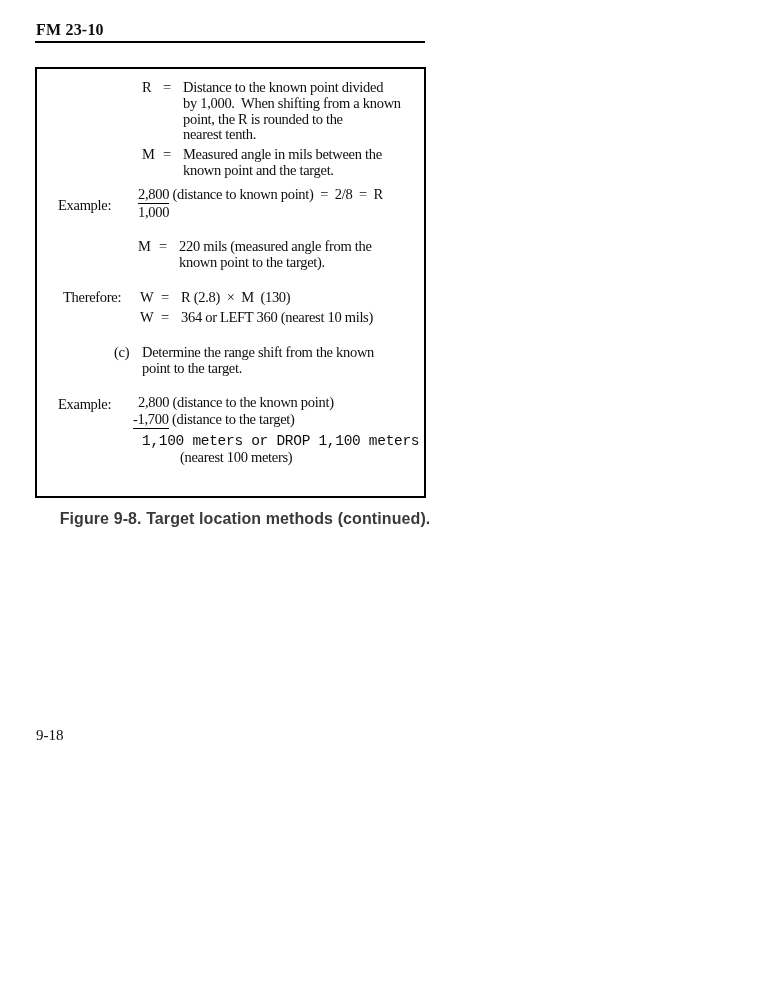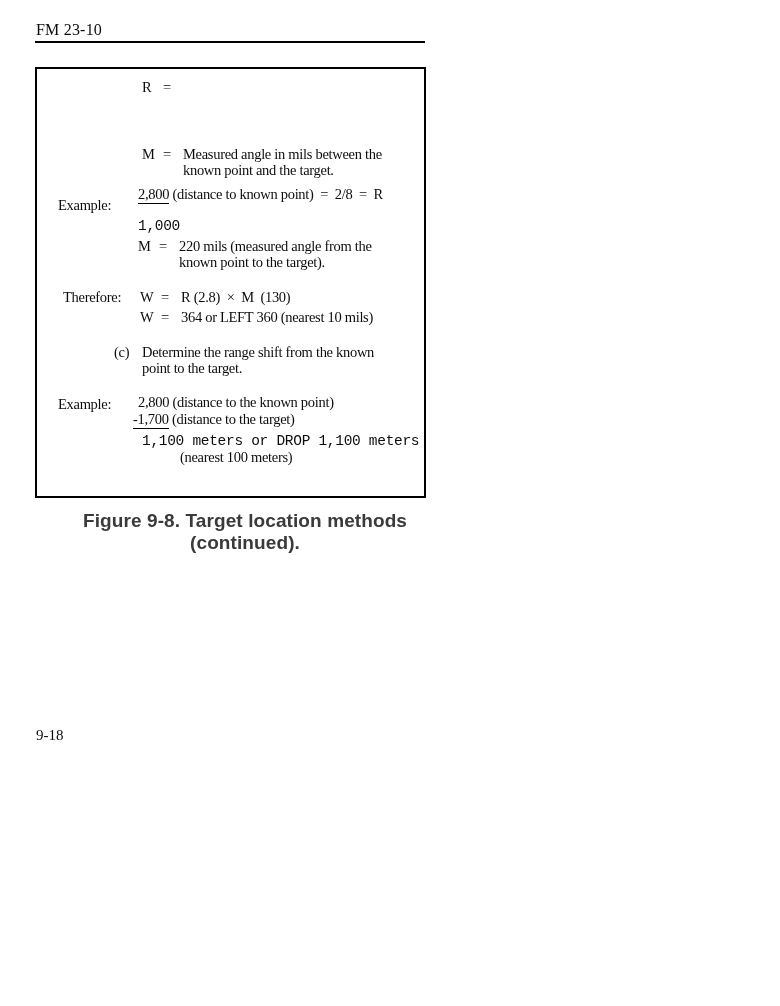--- a/index.html
+++ b/index.html
@@ -15,21 +15,21 @@
   }
   .abs { position: absolute; }
   .serif {
     font-size: 14.5px;
     line-height: 15.8px;
     letter-spacing: -0.3px;
     white-space: pre-wrap;
   }
   .header-text {
     font-size: 16px;
-    font-weight: normal;
+    font-weight: bold;
     letter-spacing: 0.2px;
   }
   .header-rule {
     height: 2px;
     background: #000;
   }
   .figure-box {
     border: 2px solid #000;
     background: #fff;
   }
@@ -37,21 +37,21 @@
   .sym { display: inline-block; width: 21px; flex: 0 0 21px; }
   .eq  { display: inline-block; width: 20px; flex: 0 0 20px; }
   .txt { display: inline-block; white-space: pre-wrap; }
   .underl {
     border-bottom: 1.5px solid #000;
     padding-bottom: 1px;
   }
   .caption {
     font-family: "Liberation Sans", sans-serif;
     font-weight: 700;
-    font-size: 19px;
+    font-size: 16px;
     color: #3a3a3a;
     text-align: center;
     letter-spacing: 0.1px;
   }
   .pagenum {
     font-size: 15px;
     letter-spacing: 0;
   }
 </style>
 </head>
@@ -60,34 +60,38 @@
 <div class="page">
 
   <div class="abs header-text" style="left:36px; top:21px;">FM 23-10</div>
   <div class="abs header-rule" style="left:35px; top:41px; width:390px;"></div>
 
   <div class="abs figure-box" style="left:35px; top:67px; width:391px; height:431px;">
 
     <div class="abs serif defrow" style="left:105px; top:11px;">
       <span class="sym">R</span>
       <span class="eq">=</span>
+      <span class="txt">Distance to the known point divided
+by 1,000.  When shifting from a known
+point, the R is rounded to the
+nearest tenth.</span>
     </div>
 
     <div class="abs serif defrow" style="left:105px; top:78px;">
       <span class="sym">M</span>
       <span class="eq">=</span>
       <span class="txt">Measured angle in mils between the
 known point and the target.</span>
     </div>
 
     <div class="abs serif" style="left:21px; top:129px;">Example:</div>
 
     <div class="abs serif" style="left:101px; top:118px;"><span class="underl">2,800</span><span> (distance to known point)  =  2/8  =  R</span></div>
 
-    <div class="abs serif" style="left:101px; top:150px;font-family:Liberation Mono, monospace;">1,000</div>
+    <div class="abs serif" style="left:101px; top:136px;">1,000</div>
 
     <div class="abs serif defrow" style="left:101px; top:170px;">
       <span class="sym">M</span>
       <span class="eq">=</span>
       <span class="txt">220 mils (measured angle from the
 known point to the target).</span>
     </div>
 
     <div class="abs serif" style="left:26px; top:221px;">Therefore:</div>
 

